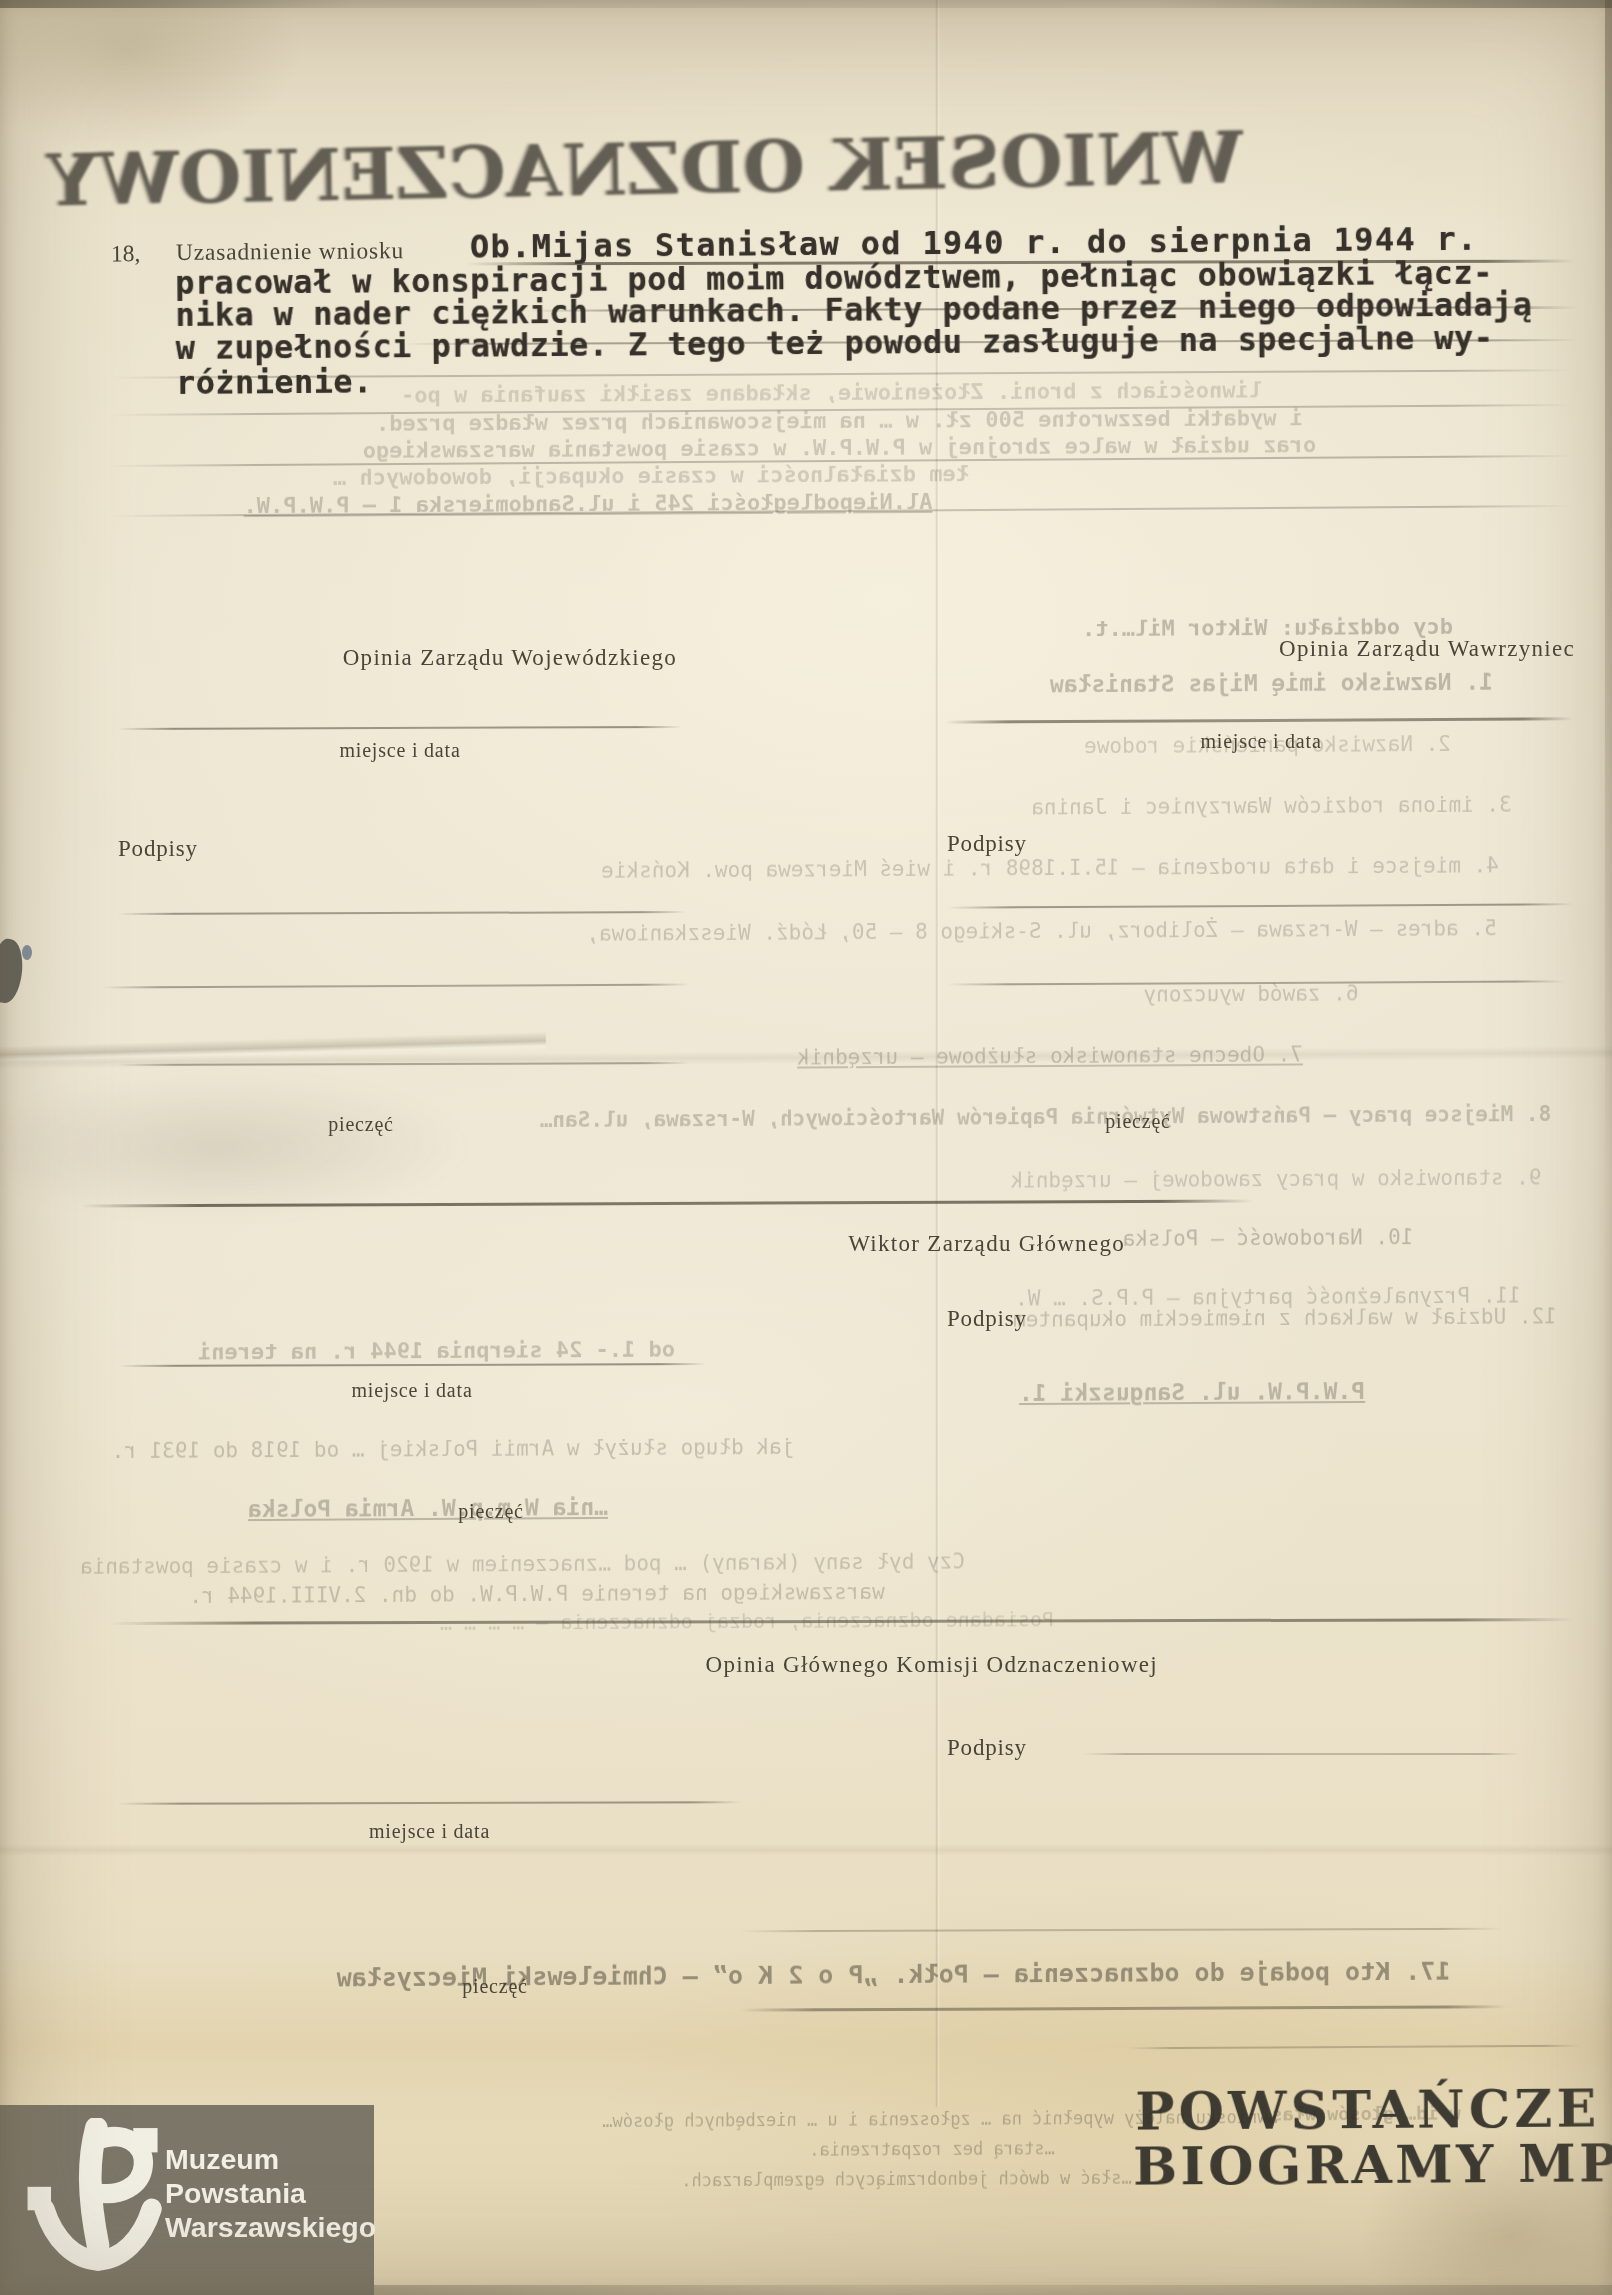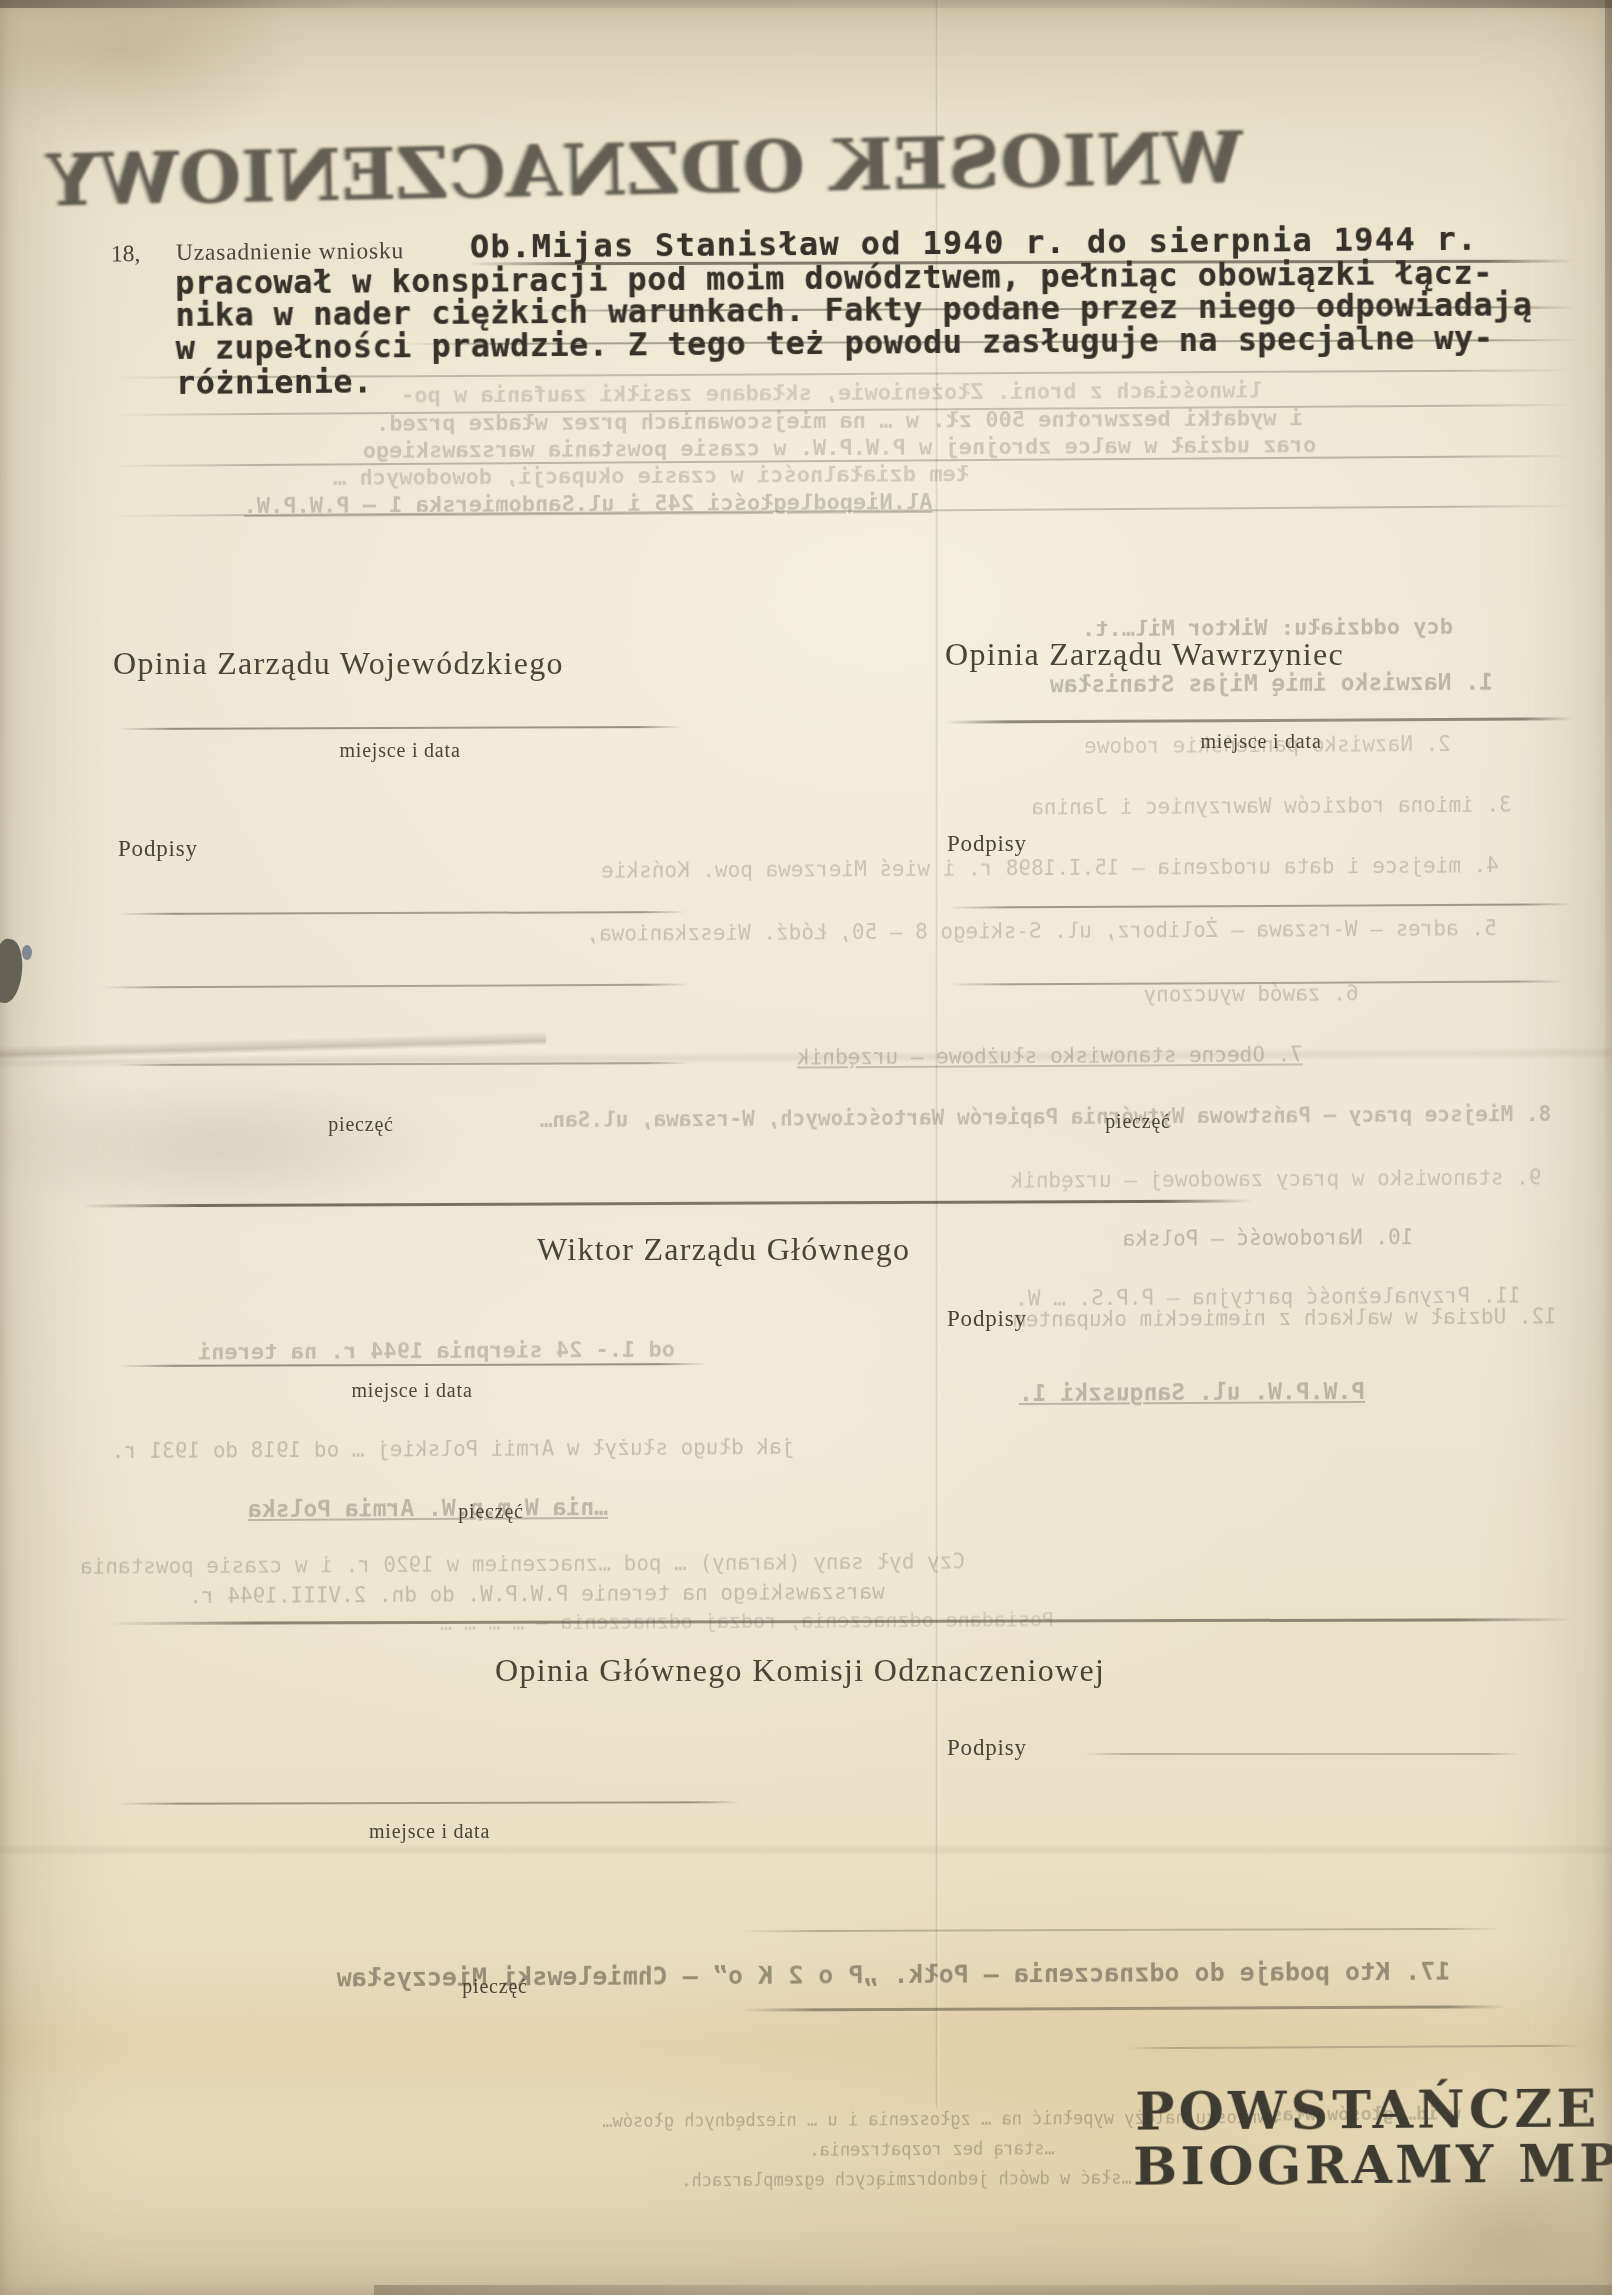--- a/index.html
+++ b/index.html
@@ -47,21 +47,21 @@
   .rule{position:absolute;z-index:10;
     background:linear-gradient(90deg,rgba(66,60,47,0),rgba(66,60,47,.95) 10%,rgba(66,60,47,.85) 60%,rgba(66,60,47,.95) 92%,rgba(66,60,47,0));}
   
   .bleed{position:absolute;z-index:6;transform:scaleX(-1) rotate(.35deg);filter:blur(0.6px);
     font-family:"DejaVu Sans Mono",monospace;color:#4a4437;white-space:nowrap;text-align:center;}
   .bleed-title{position:absolute;z-index:7;left:361px;top:124px;width:882px;text-align:center;
     transform:scaleX(-1) rotate(1.1deg);filter:blur(0.8px);opacity:.82;
     font-family:"DejaVu Serif",serif;font-weight:700;font-size:71px;letter-spacing:0.8px;color:#45423a;
     text-shadow:2.5px 0 1.7px rgba(70,64,55,.45);white-space:nowrap;}
   .print{position:absolute;z-index:12;color:#4a4539;filter:blur(0.3px);text-align:center;}
-  .op-title{font-size:32px;letter-spacing:1.3px;white-space:nowrap;text-align:left;}
+  .op-title{font-size:23px;letter-spacing:1.3px;white-space:nowrap;text-align:right;}
   .small-label{font-size:20px;letter-spacing:0.8px;text-align:center;}
   .podpisy{font-size:23px;letter-spacing:0.8px;}
   .typed{position:absolute;z-index:13;font-family:"DejaVu Sans Mono",monospace;font-weight:700;
     font-size:32px;color:#36322b;letter-spacing:0.4px;white-space:nowrap;
     text-shadow:0 0 0.8px rgba(54,50,43,.55);filter:blur(0.2px);}
   .sec18{position:absolute;left:0;top:0;width:1612px;transform:rotate(-.45deg);z-index:13;}
   .sec18 .num{position:absolute;left:109px;top:235px;font-size:23.5px;color:#4a4539;font-family:"Liberation Serif",serif;}
   .sec18 .lbl{position:absolute;left:174px;top:234px;font-size:23.5px;letter-spacing:0.8px;color:#4a4539;font-family:"Liberation Serif",serif;}
   
   .watermark{position:absolute;z-index:20;left:1133px;top:2081px;width:470px;text-align:center;
@@ -190,15 +190,32 @@
     <div class="print podpisy" style="left:947px;top:1735px">Podpisy</div>
     <div class="print small-label" style="left:118px;top:1820px;width:623px">miejsce i data</div>
     <div class="print small-label" style="left:344px;top:1975px;width:302px">pieczęć</div>
   </div>
 
   <div class="watermark">
     <div class="w1">POWSTAŃCZE</div>
     <div class="w2">BIOGRAMY MPW</div>
   </div>
 
+  <div class="logo-box">
+    <svg class="logo-mark" width="143" height="172" viewBox="0 0 170 205">
+      <g fill="none" stroke="#f1eee4" stroke-linecap="round">
+        <path d="M86 12 C76 50 76 92 88 152" stroke-width="27"></path>
+        <path d="M88 26 C120 14 144 32 142 56 C140 82 114 94 86 89" stroke-width="23"></path>
+        <path d="M88 170 C60 168 36 146 24 108" stroke-width="24"></path>
+        <path d="M88 170 C116 168 140 146 152 108" stroke-width="24"></path>
+      </g>
+      <rect x="130" y="12" width="29" height="29" fill="#f1eee4"></rect>
+      <rect x="4" y="82" width="28" height="28" fill="#f1eee4"></rect>
+    </svg>
+    <div class="logo-text">
+      <div>Muzeum</div>
+      <div>Powstania</div>
+      <div>Warszawskiego</div>
+    </div>
+  </div>
 
 </div>
 
 
 </body></html>

